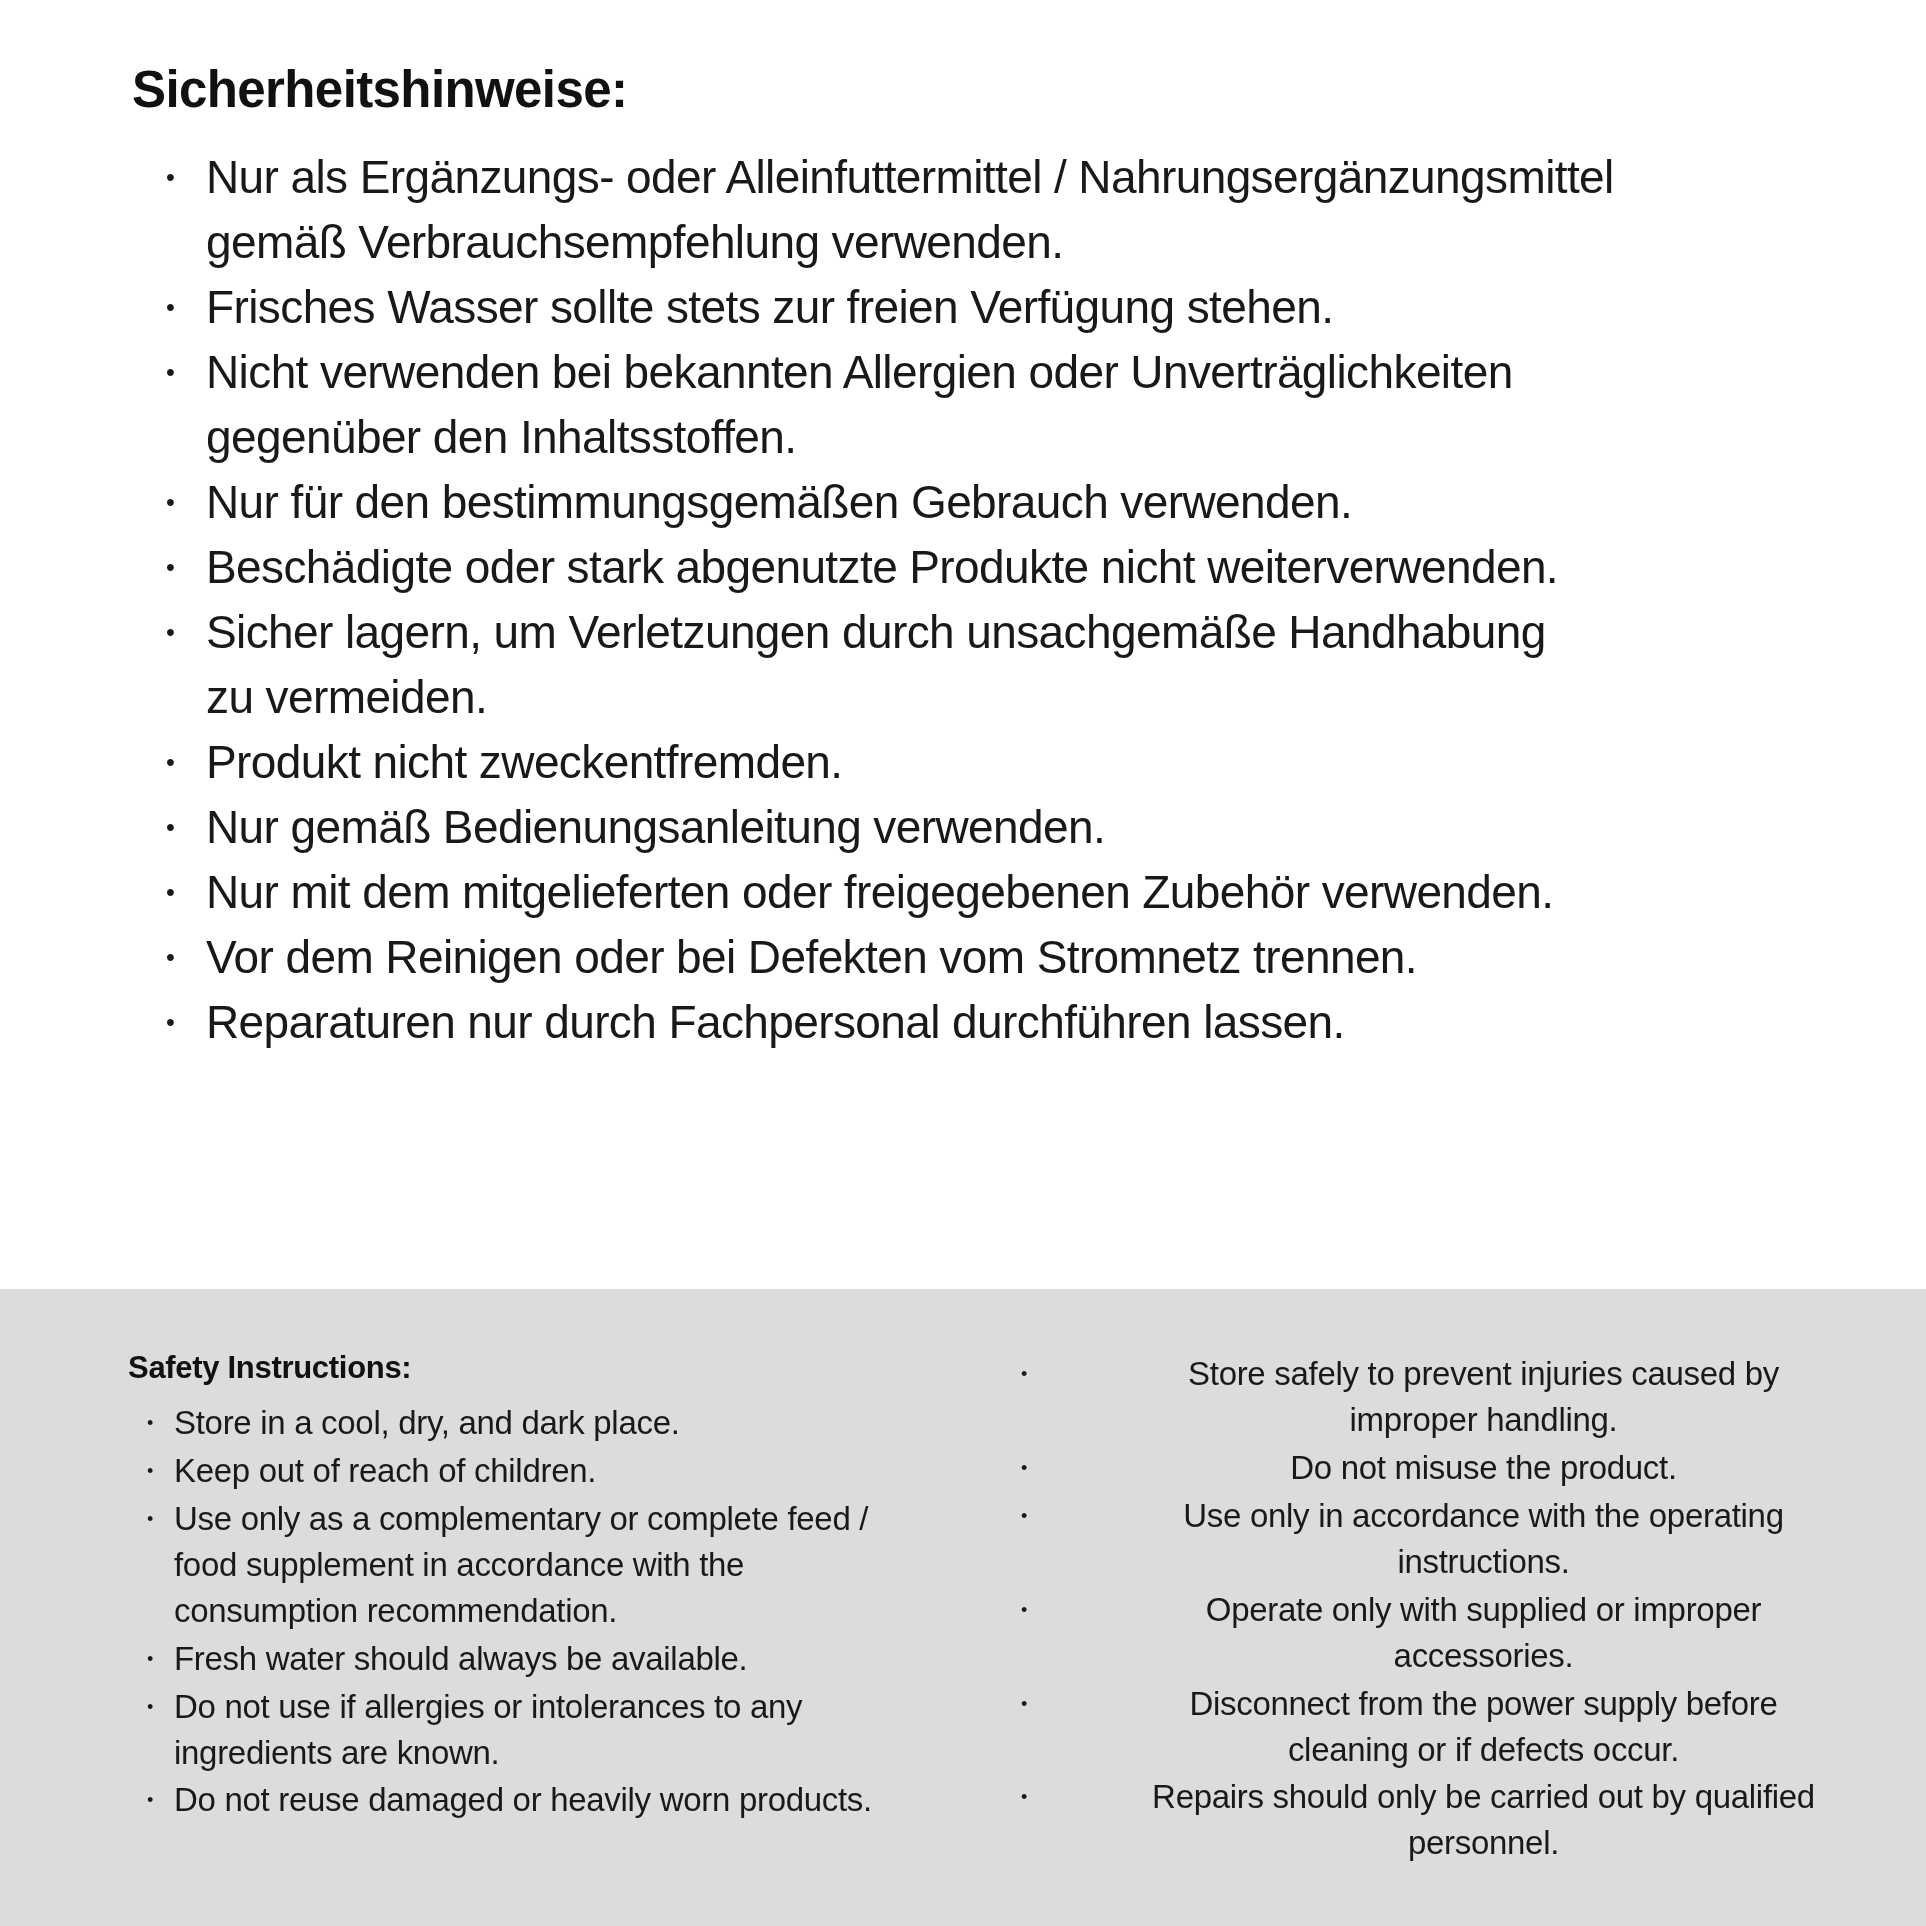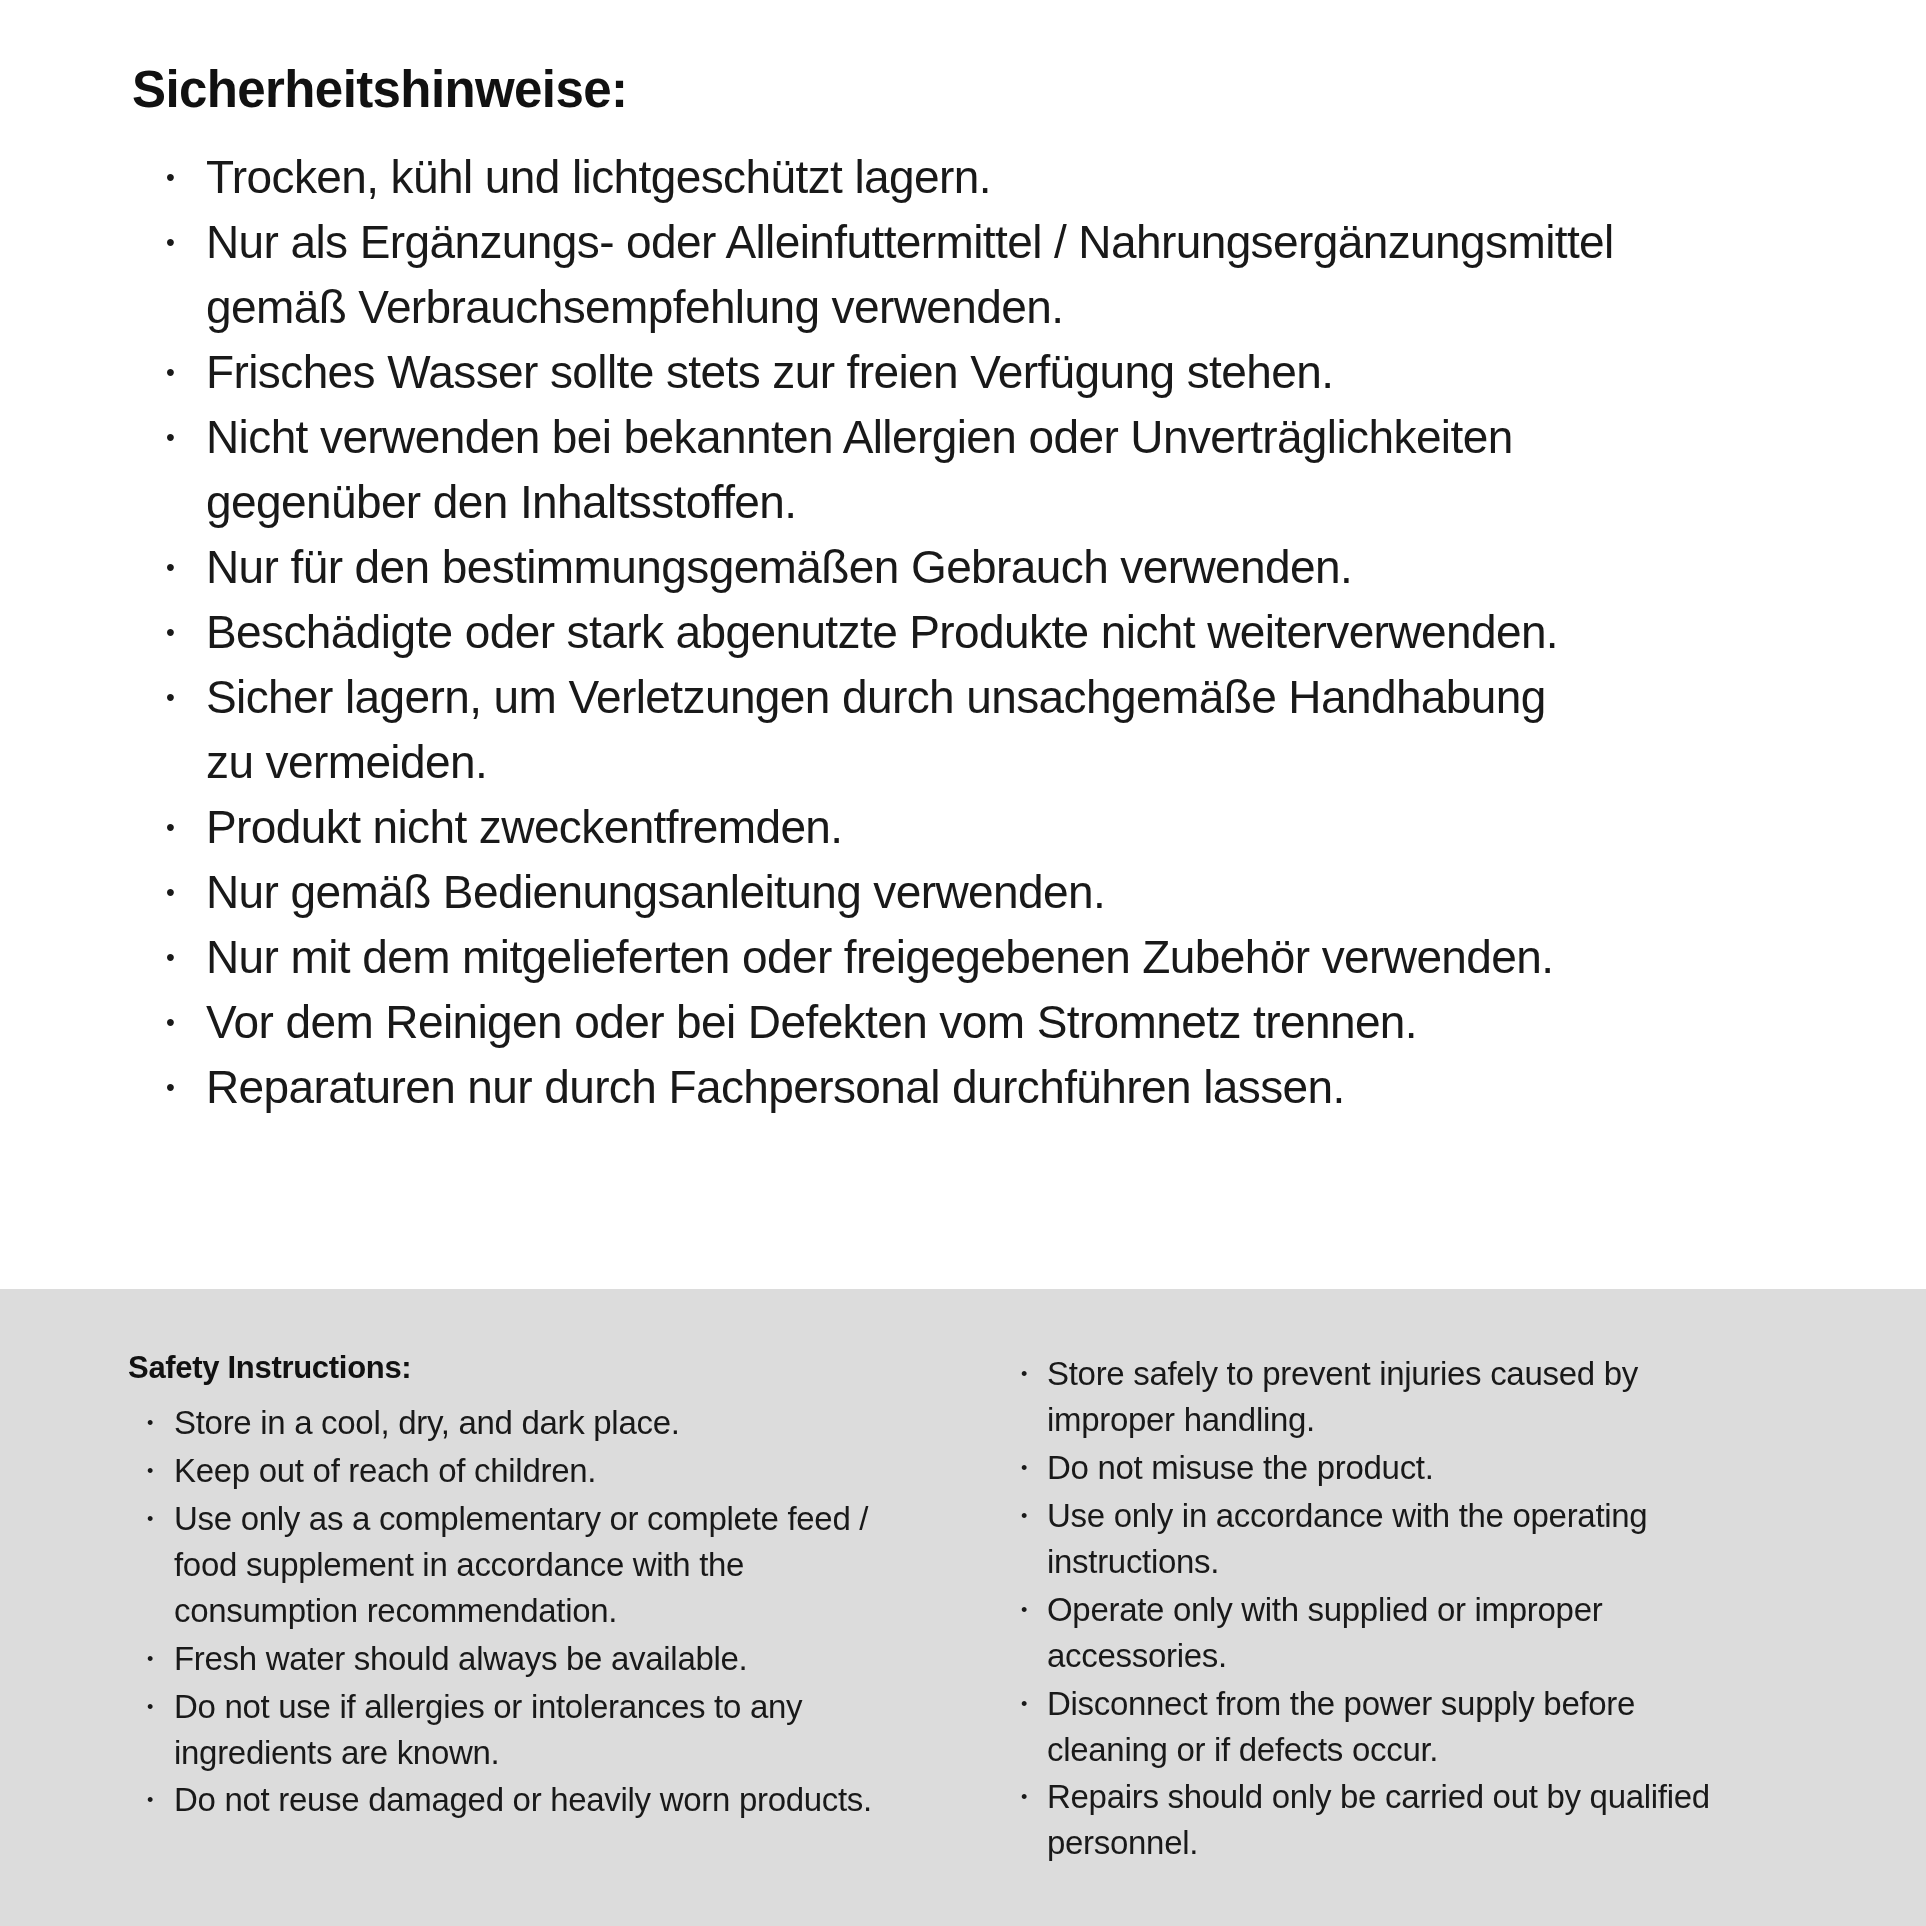--- a/index.html
+++ b/index.html
@@ -41,38 +41,37 @@
     font-size:31px;line-height:36px;font-weight:700;letter-spacing:-0.3px;color:#111111;
   }
   ul.en-list{
     margin:0;padding:0;list-style:none;
     font-size:33px;line-height:46px;font-weight:400;letter-spacing:-0.3px;
   }
   ul.en-list.left{position:absolute;left:0;top:111px;width:873px;}
   ul.en-list.right{position:absolute;left:0;top:62px;width:899px;}
   ul.en-list li{position:relative;margin:0 0 1.9px 0;white-space:pre-line;}
   ul.en-list.left li{padding-left:46px;}
-  ul.en-list.right li{padding-left:26px;}
+  ul.en-list.right li{padding-left:26px;text-align:center;}
   ul.en-list li::before{
     content:"\2022";
     position:absolute;top:0;
     font-size:0.55em;line-height:46px;
   }
   ul.en-list.left li::before{left:19px;}
   ul.en-list.right li::before{left:0px;}
 </style>
 </head>
 <body style="--bg: #ffffff; --band: #dcdcdc; --text: #191919;">
 
 <div class="page">
 
   <section class="de-section">
     <h1 class="de-title">Sicherheitshinweise:</h1>
     <ul class="de-list">
-        <li>Trocken, kühl und lichtgeschützt lagern.</li>
         <li>Nur als Ergänzungs- oder Alleinfuttermittel / Nahrungsergänzungsmittel
 gemäß Verbrauchsempfehlung verwenden.</li>
         <li>Frisches Wasser sollte stets zur freien Verfügung stehen.</li>
         <li>Nicht verwenden bei bekannten Allergien oder Unverträglichkeiten
 gegenüber den Inhaltsstoffen.</li>
         <li>Nur für den bestimmungsgemäßen Gebrauch verwenden.</li>
         <li>Beschädigte oder stark abgenutzte Produkte nicht weiterverwenden.</li>
         <li>Sicher lagern, um Verletzungen durch unsachgemäße Handhabung
 zu vermeiden.</li>
         <li>Produkt nicht zweckentfremden.</li>

